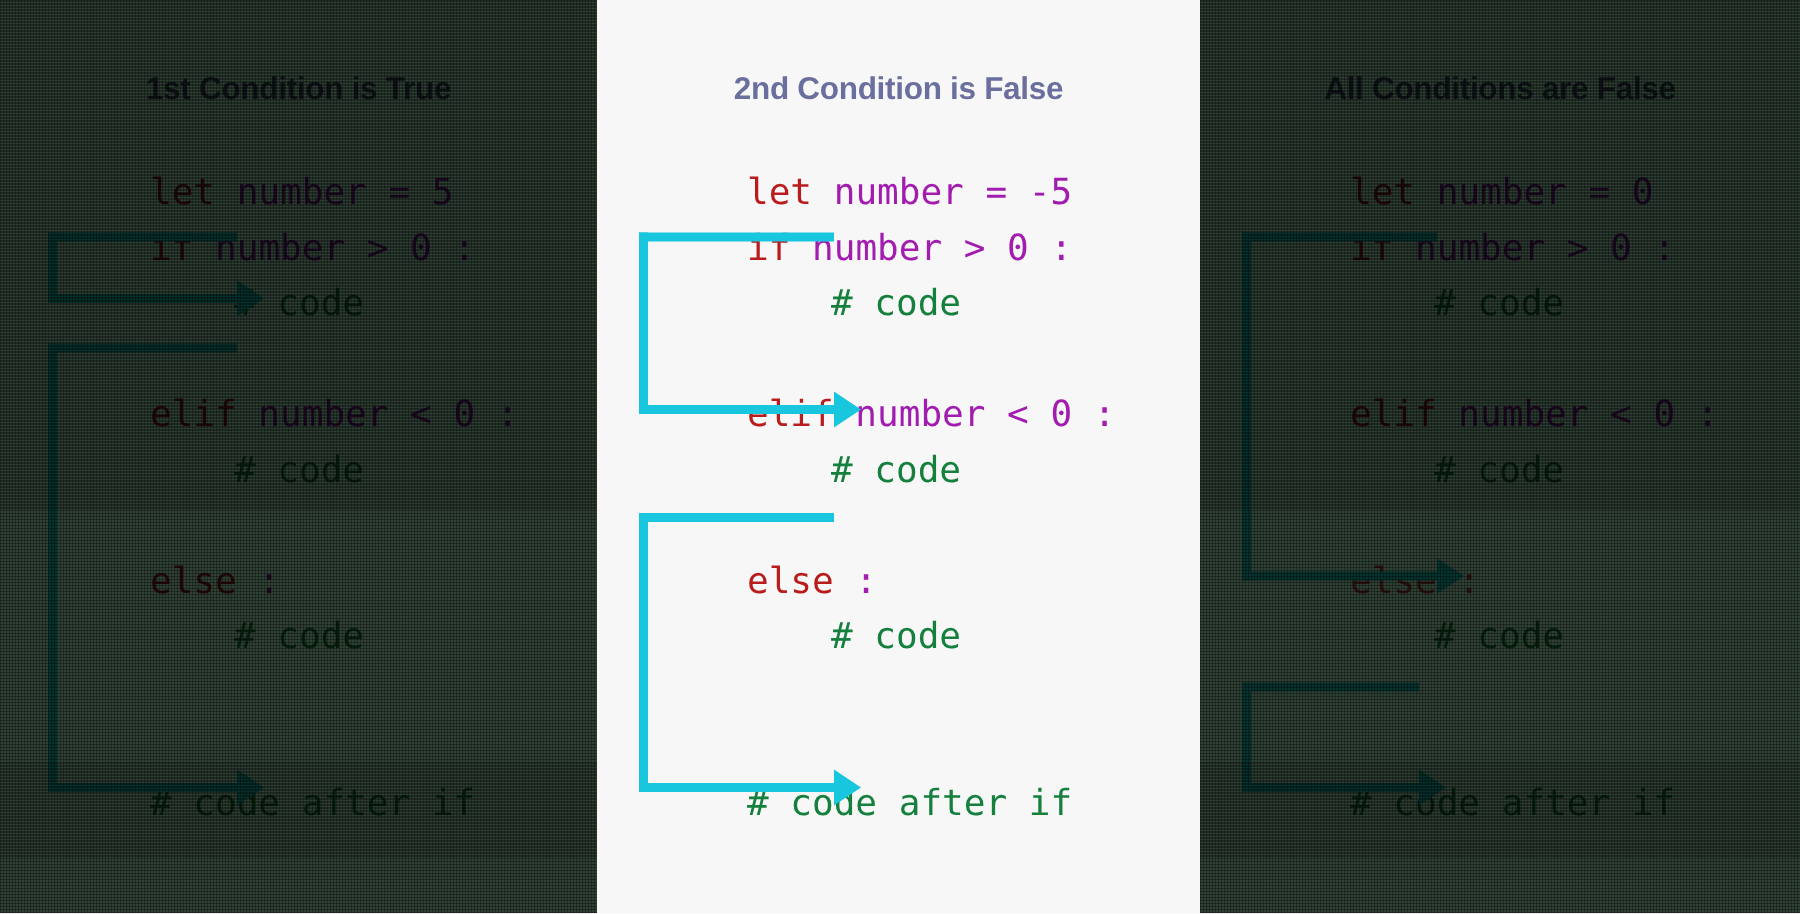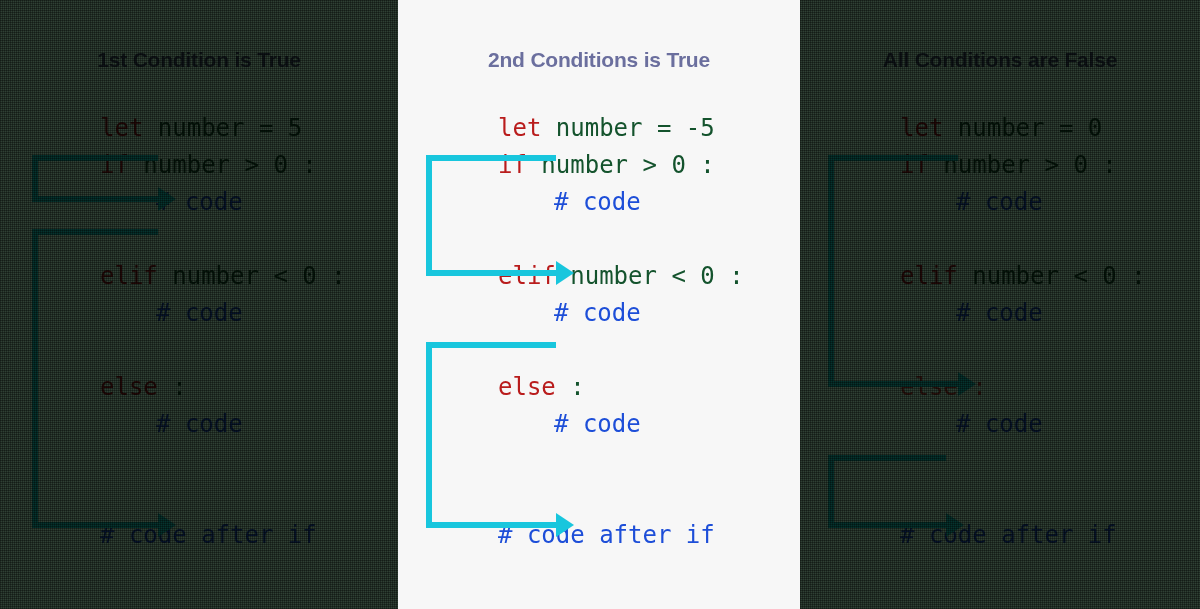--- a/index.html
+++ b/index.html
@@ -67,22 +67,22 @@
   }
   .code .ln{
     display:block;
     height:37px;
     padding-left:100px;
   }
   .code .ln.ind1{ padding-left:156px; }
 
   .kw      { color:#b91c1c; }
   .kw-hot  { color:#e8453c; }
-  .cm      { color:#1d4ed8;text-align:right; }
-  .pl      { color:#14532d; }
+  .cm      { color:#15803d;text-align:right; }
+  .pl      { color:#a21caf; }
 
   
   .arrow{ position:absolute; z-index:5; }
   .seg-h{ position:absolute; height:6px; background:#18c6dd; }
   .seg-v{ position:absolute; width:6px; background:#18c6dd; }
   .head{
     position:absolute;
     width:0;height:0;
     border-top:12px solid transparent;
     border-bottom:12px solid transparent;
@@ -103,21 +103,21 @@
         <div class="head" style="left: 126px; top: 32px;"></div>
       </div>
       <div class="arrow" style="left: 32px; top: 229px; width: 146px; height: 317px;">
         <div class="seg-h" style="left: 0px; top: 0px; width: 126px;"></div>
         <div class="seg-v" style="left: 0px; top: 0px; height: 299px;"></div>
         <div class="seg-h" style="left: 0px; top: 293px; width: 126px;"></div>
         <div class="head" style="left: 126px; top: 284px;"></div>
       </div>
     </div>
     <div class="panel mid">
-      <div class="title">2nd Conditions is True</div>
+      <div class="title">2nd Condition is False</div>
       <div class="code"><div class="ln"><span class="kw">let</span><span class="pl"> number = -5</span></div><div class="ln"><span class="kw">if</span><span class="pl"> number &gt; 0 :</span></div><div class="ln ind1"><span class="cm"># code</span></div><div class="ln"></div><div class="ln"><span class="kw">elif</span><span class="pl"> number &lt; 0 :</span></div><div class="ln ind1"><span class="cm"># code</span></div><div class="ln"></div><div class="ln"><span class="kw">else</span><span class="pl"> :</span></div><div class="ln ind1"><span class="cm"># code</span></div><div class="ln"></div><div class="ln"></div><div class="ln"><span class="cm"># code after if</span></div></div>
       <div class="arrow" style="left: 28px; top: 155px; width: 150px; height: 139px;">
         <div class="seg-h" style="left: 0px; top: 0px; width: 130px;"></div>
         <div class="seg-v" style="left: 0px; top: 0px; height: 121px;"></div>
         <div class="seg-h" style="left: 0px; top: 115px; width: 130px;"></div>
         <div class="head" style="left: 130px; top: 106px;"></div>
       </div>
       <div class="arrow" style="left: 28px; top: 342px; width: 150px; height: 204px;">
         <div class="seg-h" style="left: 0px; top: 0px; width: 130px;"></div>
         <div class="seg-v" style="left: 0px; top: 0px; height: 186px;"></div>

